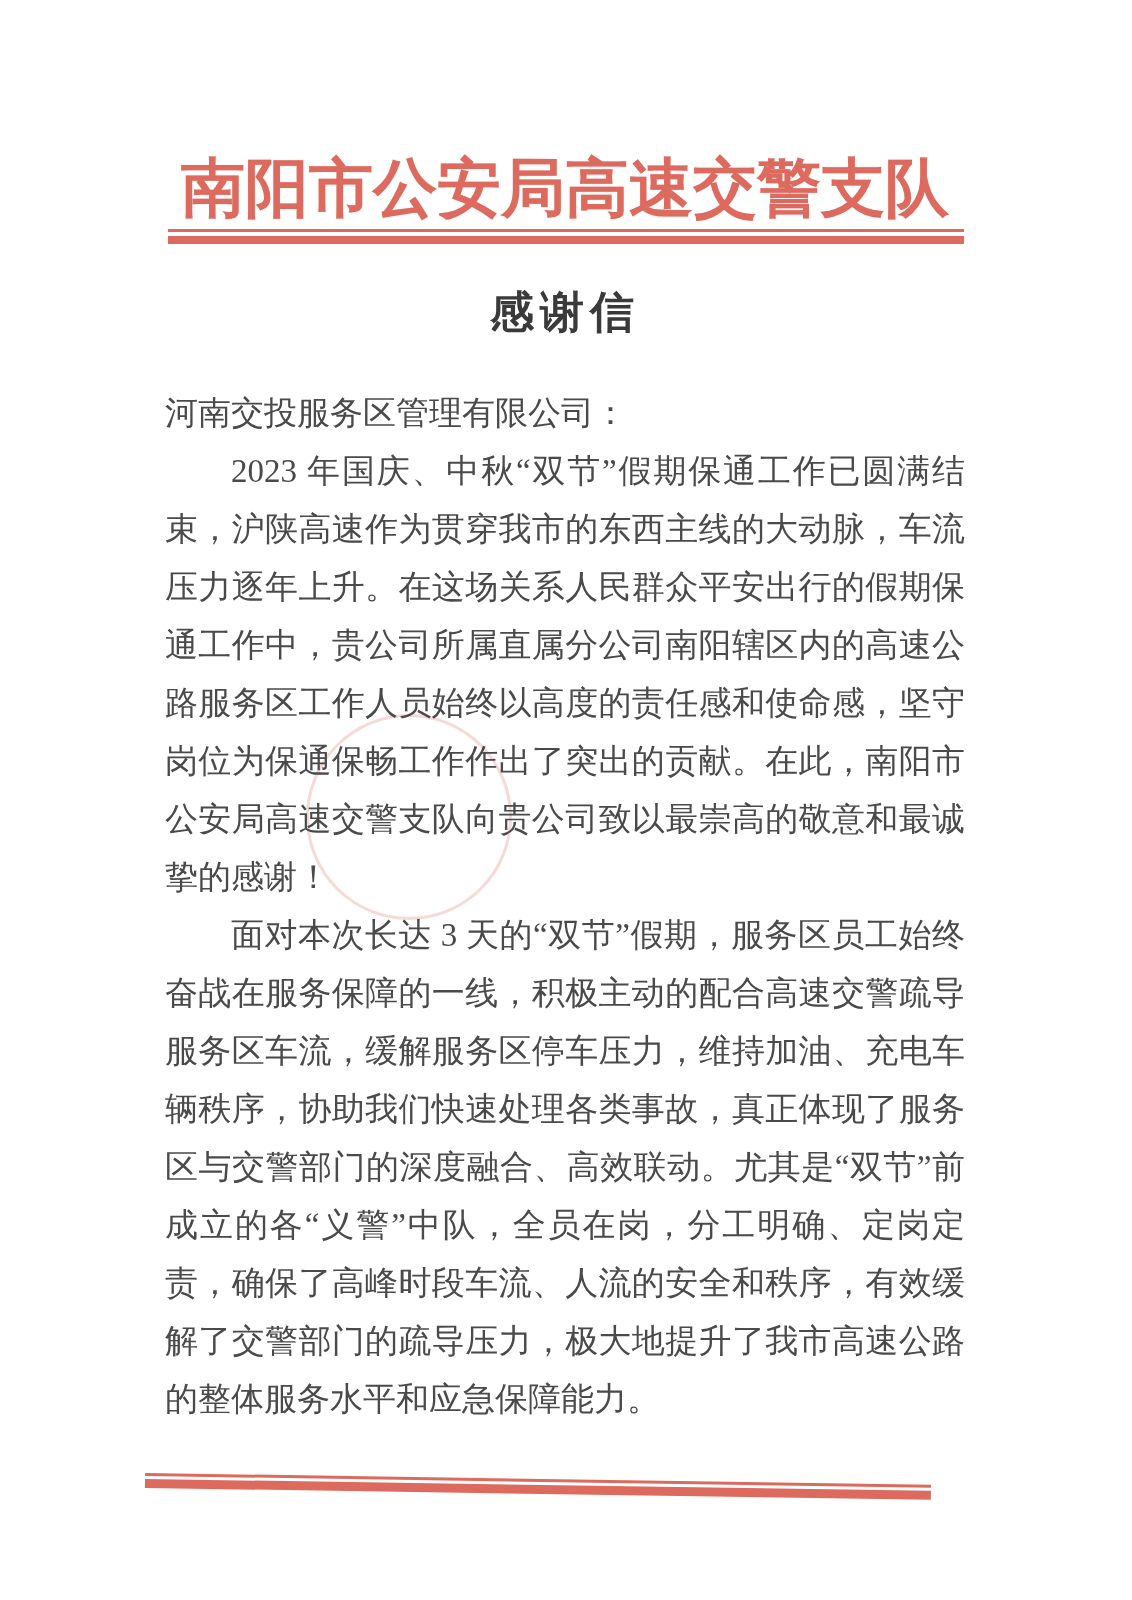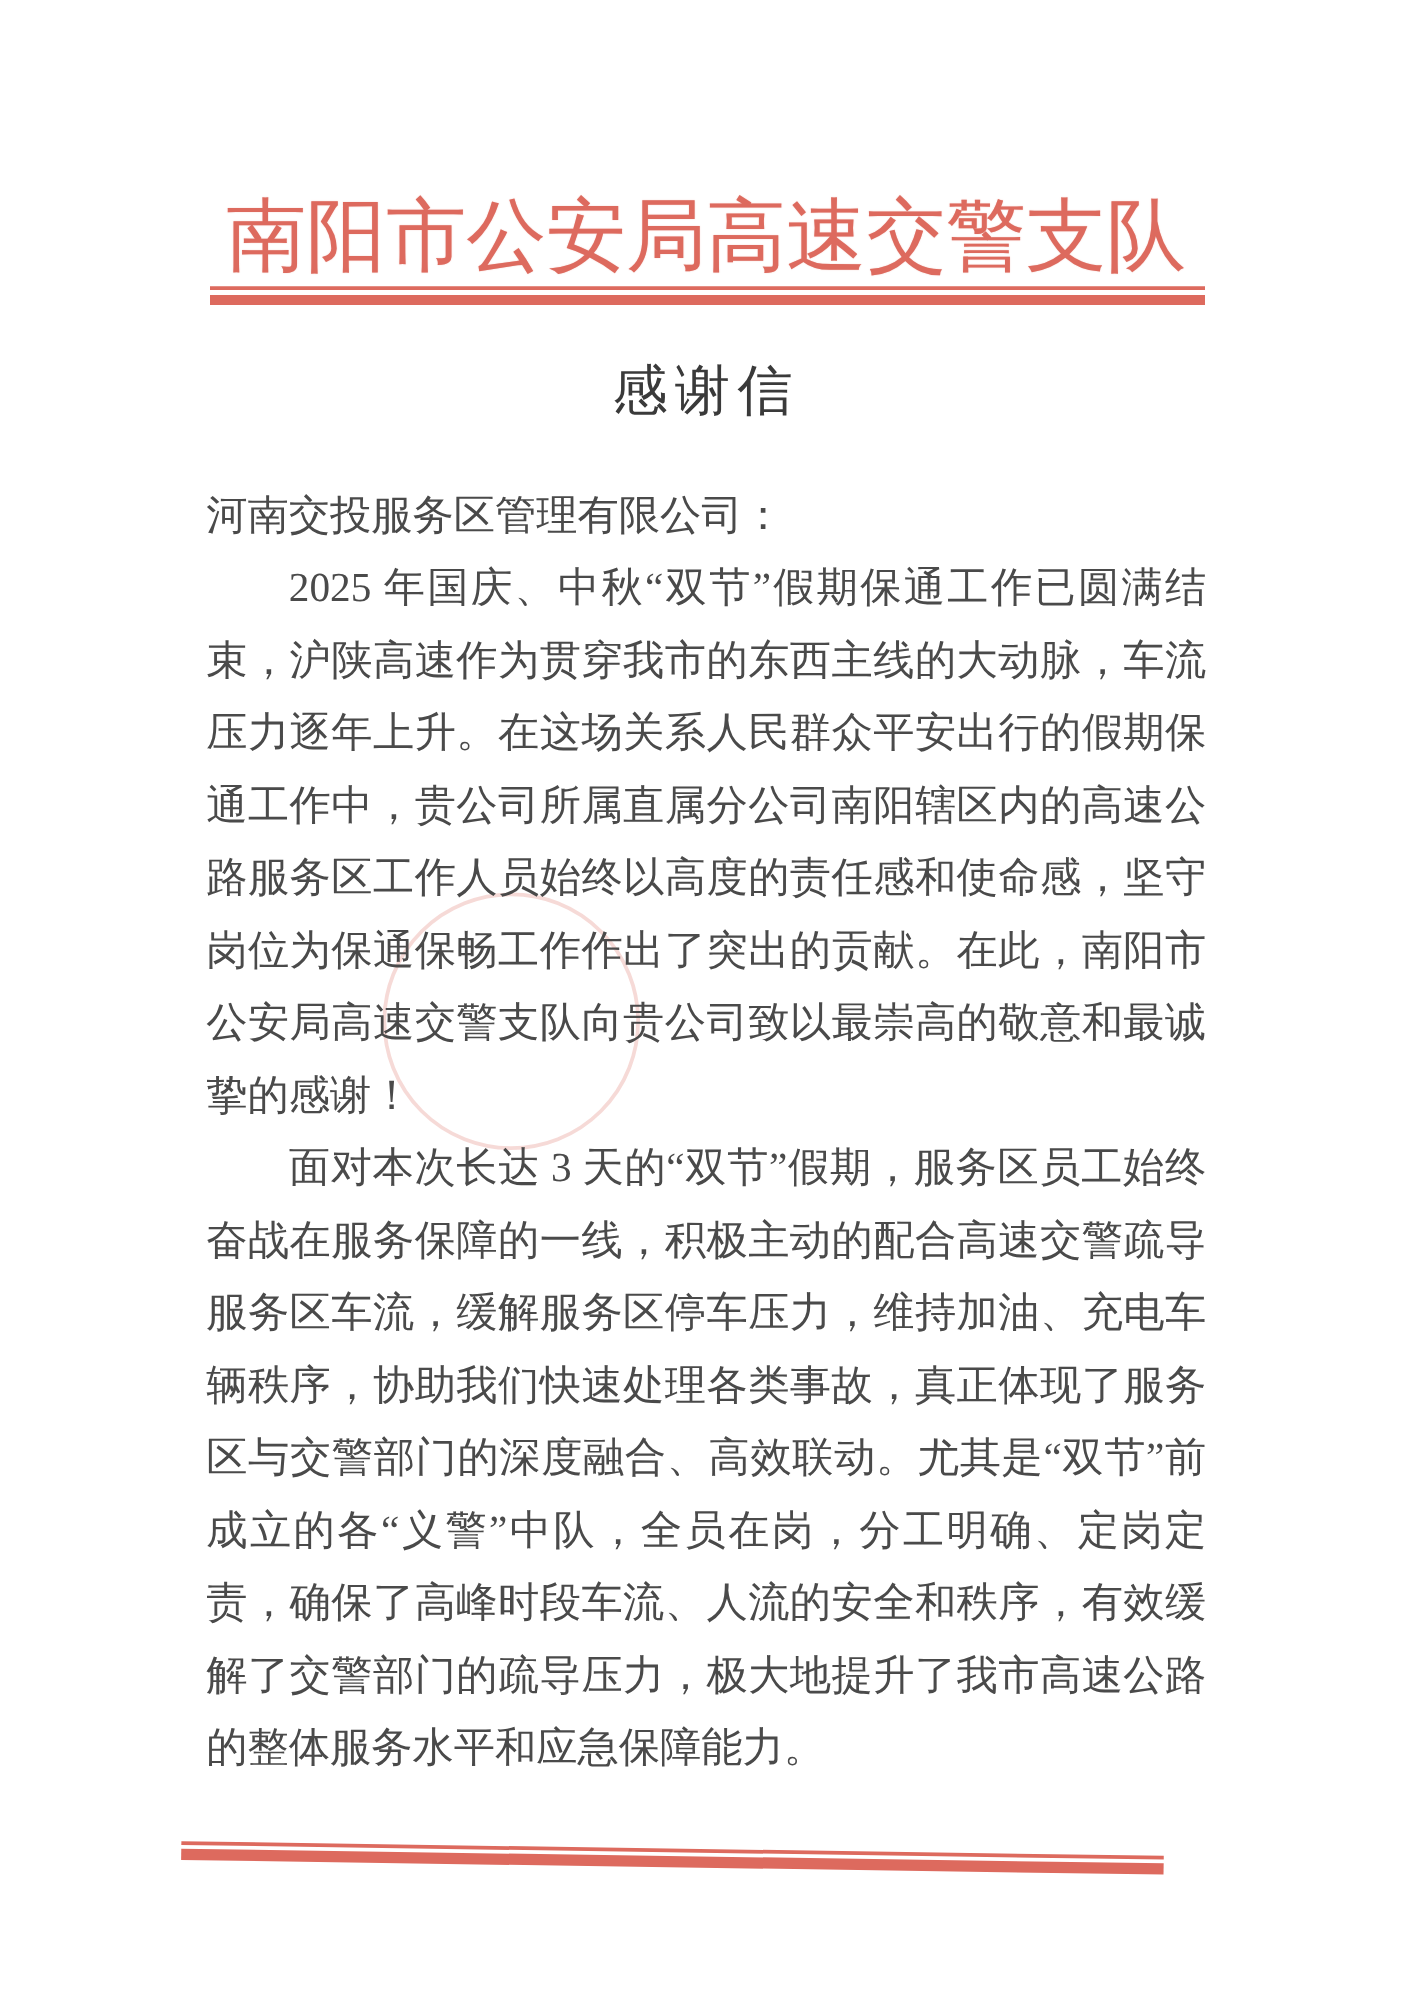--- a/index.html
+++ b/index.html
@@ -18,21 +18,21 @@
   
   .letterhead {
     position: absolute;
     top: 150px;
     left: 165px;
     width: 800px;
     text-align: center;
   }
   .letterhead-title {
     font-size: 64px;
-    font-weight: 400;
+    font-weight: 700;
     letter-spacing: 0px;
     color: #dd6a5e;
     line-height: 78px;
     white-space: nowrap;
     text-shadow: 0 0 1px rgba(221,106,94,0.45);
   }
   .header-rule {
     position: absolute;
     top: 229px;
     left: 168px;
@@ -51,21 +51,21 @@
     background: #dd6a5e;
   }
   
   .doc-title {
     position: absolute;
     top: 283px;
     left: 165px;
     width: 800px;
     text-align: center;
     font-size: 44px;
-    font-weight: 400;
+    font-weight: 700;
     letter-spacing: 6px;
     color: #3a3a3a;
   }
   
   .body-text {
     position: absolute;
     top: 384px;
     left: 165px;
     width: 800px;
     font-size: 33px;
@@ -129,21 +129,21 @@
     <div class="gap"></div>
     <div class="thick"></div>
   </div>
 
   <div class="doc-title">感谢信</div>
 
   <div class="stamp-circle"></div>
 
   <div class="body-text">
     <p>河南交投服务区管理有限公司：</p>
-    <p class="indent">2025 年国庆、中秋“双节”假期保通工作已圆满结束，沪陕高速作为贯穿我市的东西主线的大动脉，车流压力逐年上升。在这场关系人民群众平安出行的假期保通工作中，贵公司所属直属分公司南阳辖区内的高速公路服务区工作人员始终以高度的责任感和使命感，坚守岗位为保通保畅工作作出了突出的贡献。在此，南阳市公安局高速交警支队向贵公司致以最崇高的敬意和最诚挚的感谢！</p>
+    <p class="indent">2023 年国庆、中秋“双节”假期保通工作已圆满结束，沪陕高速作为贯穿我市的东西主线的大动脉，车流压力逐年上升。在这场关系人民群众平安出行的假期保通工作中，贵公司所属直属分公司南阳辖区内的高速公路服务区工作人员始终以高度的责任感和使命感，坚守岗位为保通保畅工作作出了突出的贡献。在此，南阳市公安局高速交警支队向贵公司致以最崇高的敬意和最诚挚的感谢！</p>
     <p class="indent">面对本次长达 3 天的“双节”假期，服务区员工始终奋战在服务保障的一线，积极主动的配合高速交警疏导服务区车流，缓解服务区停车压力，维持加油、充电车辆秩序，协助我们快速处理各类事故，真正体现了服务区与交警部门的深度融合、高效联动。尤其是“双节”前成立的各“义警”中队，全员在岗，分工明确、定岗定责，确保了高峰时段车流、人流的安全和秩序，有效缓解了交警部门的疏导压力，极大地提升了我市高速公路的整体服务水平和应急保障能力。</p>
   </div>
 
   <div class="footer-rule">
     <div class="thin"></div>
     <div class="gap"></div>
     <div class="thick"></div>
   </div>
 
 </div>

